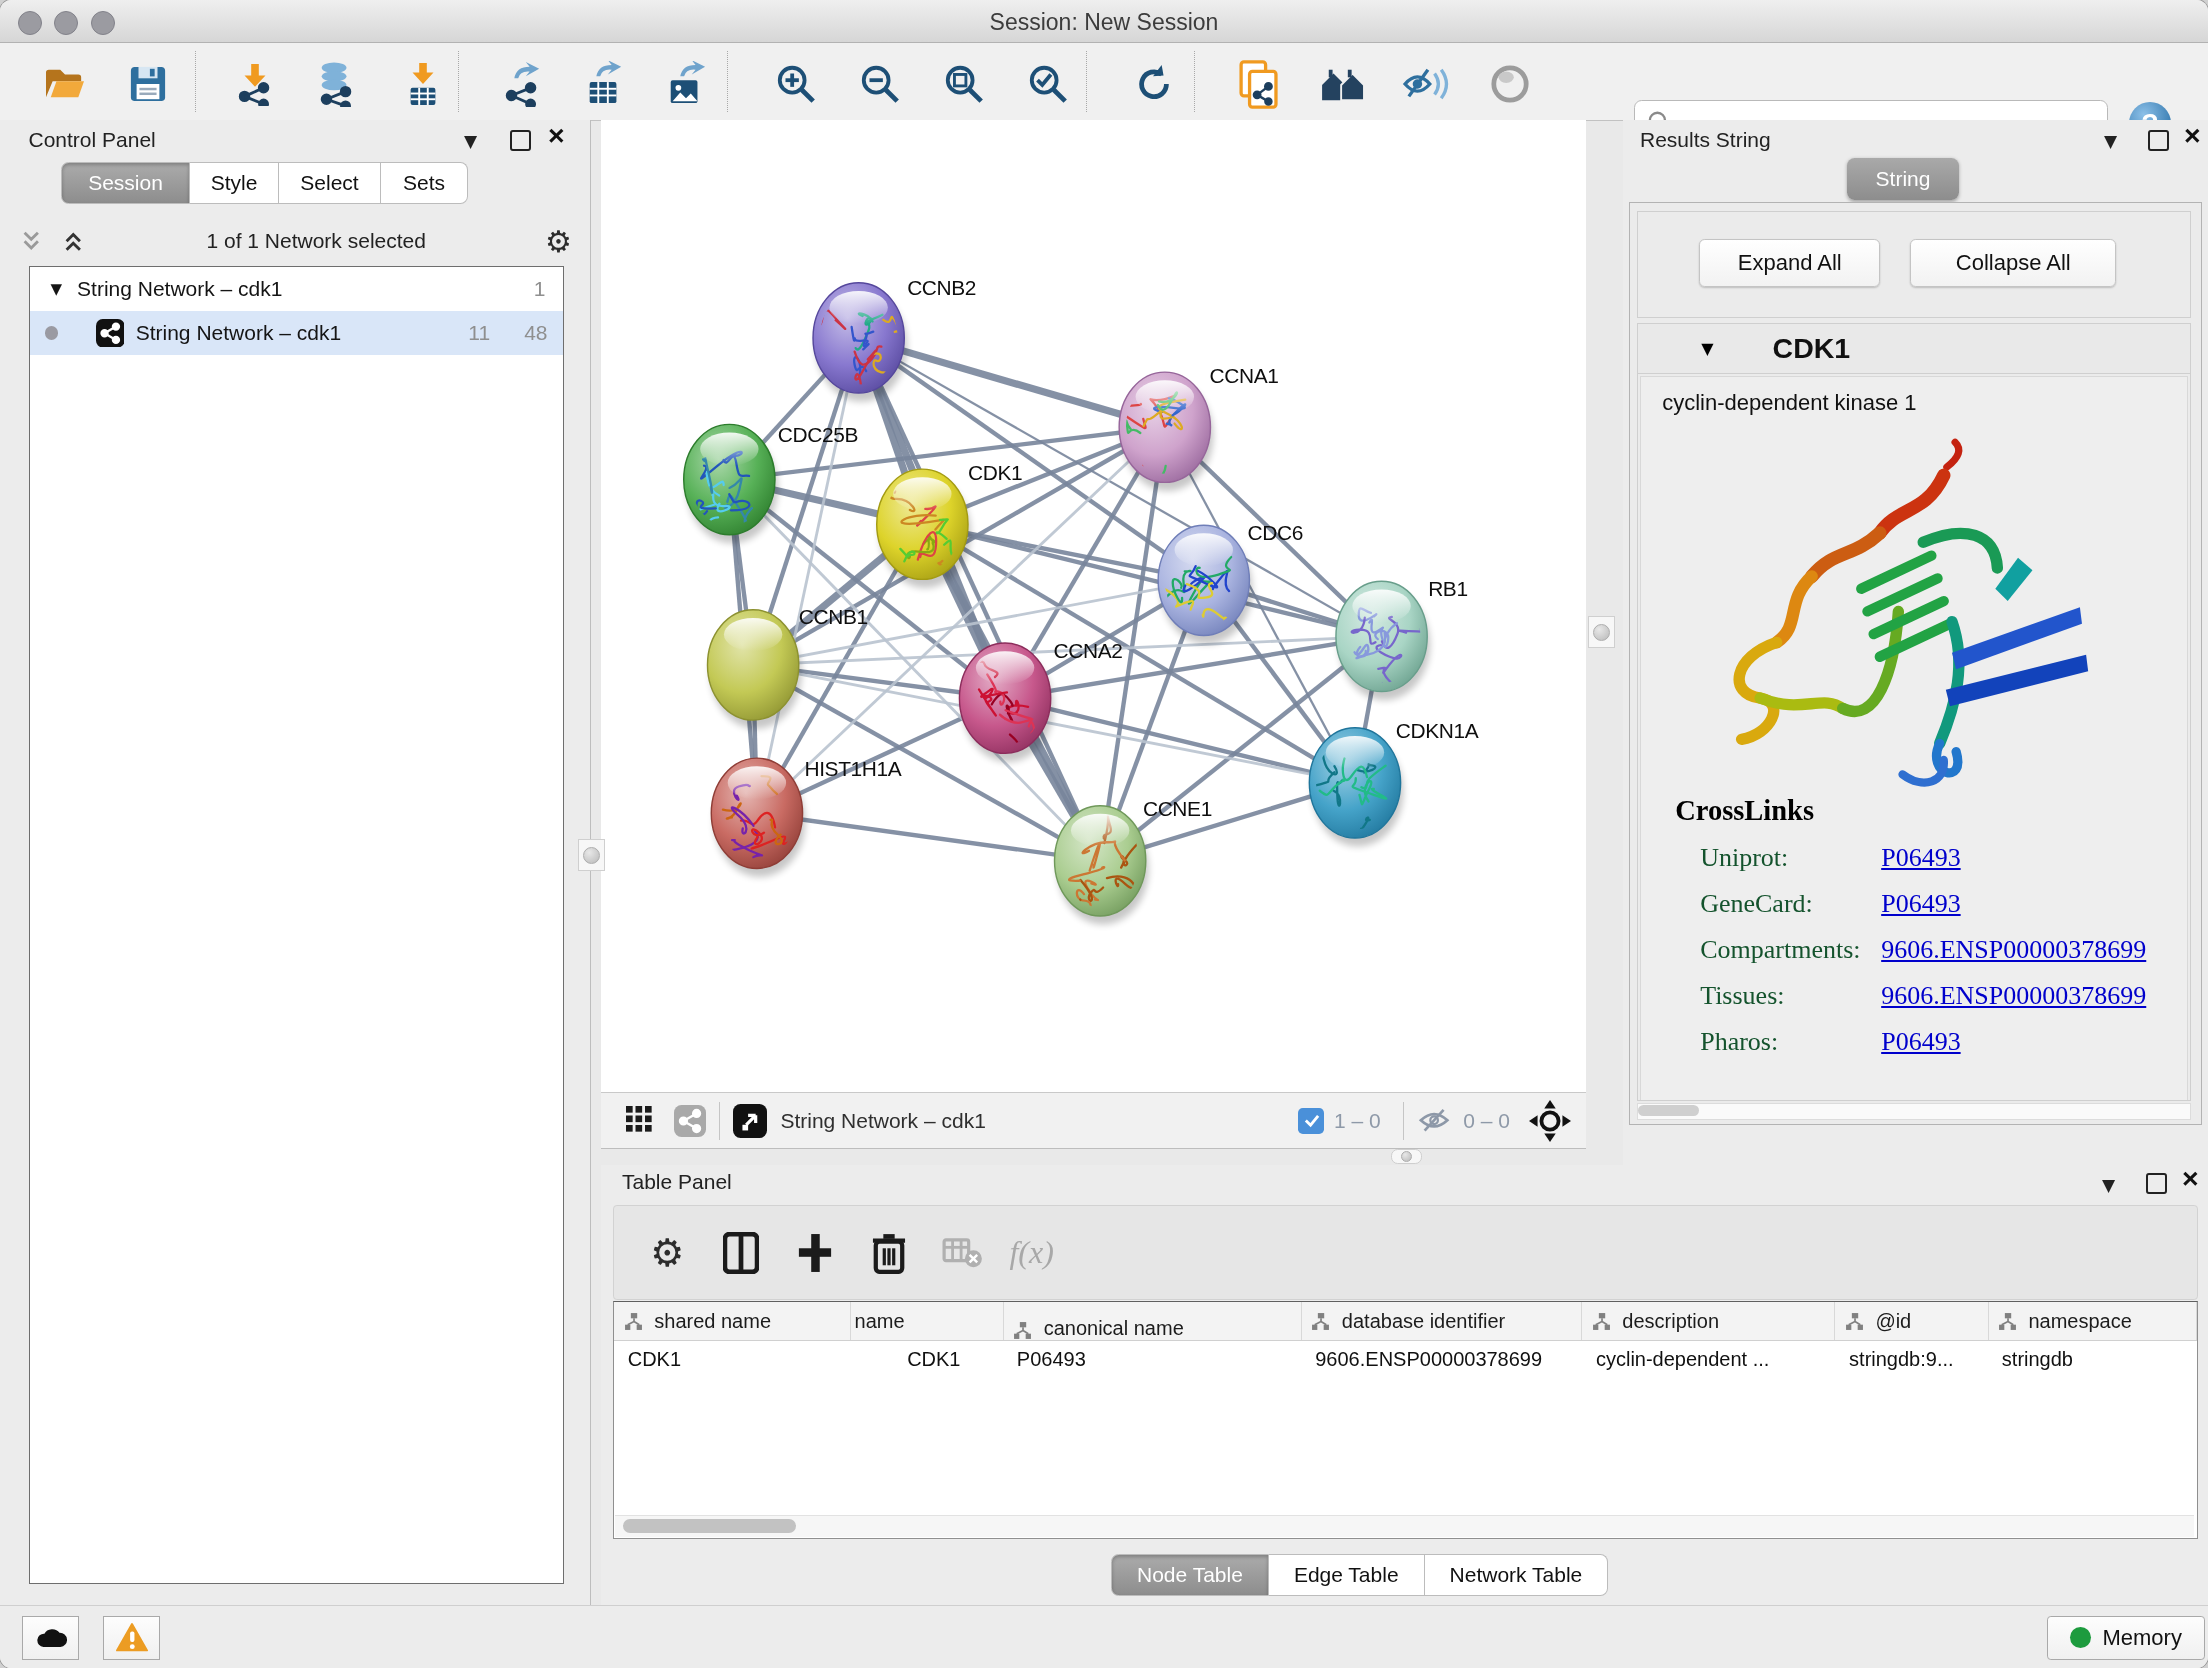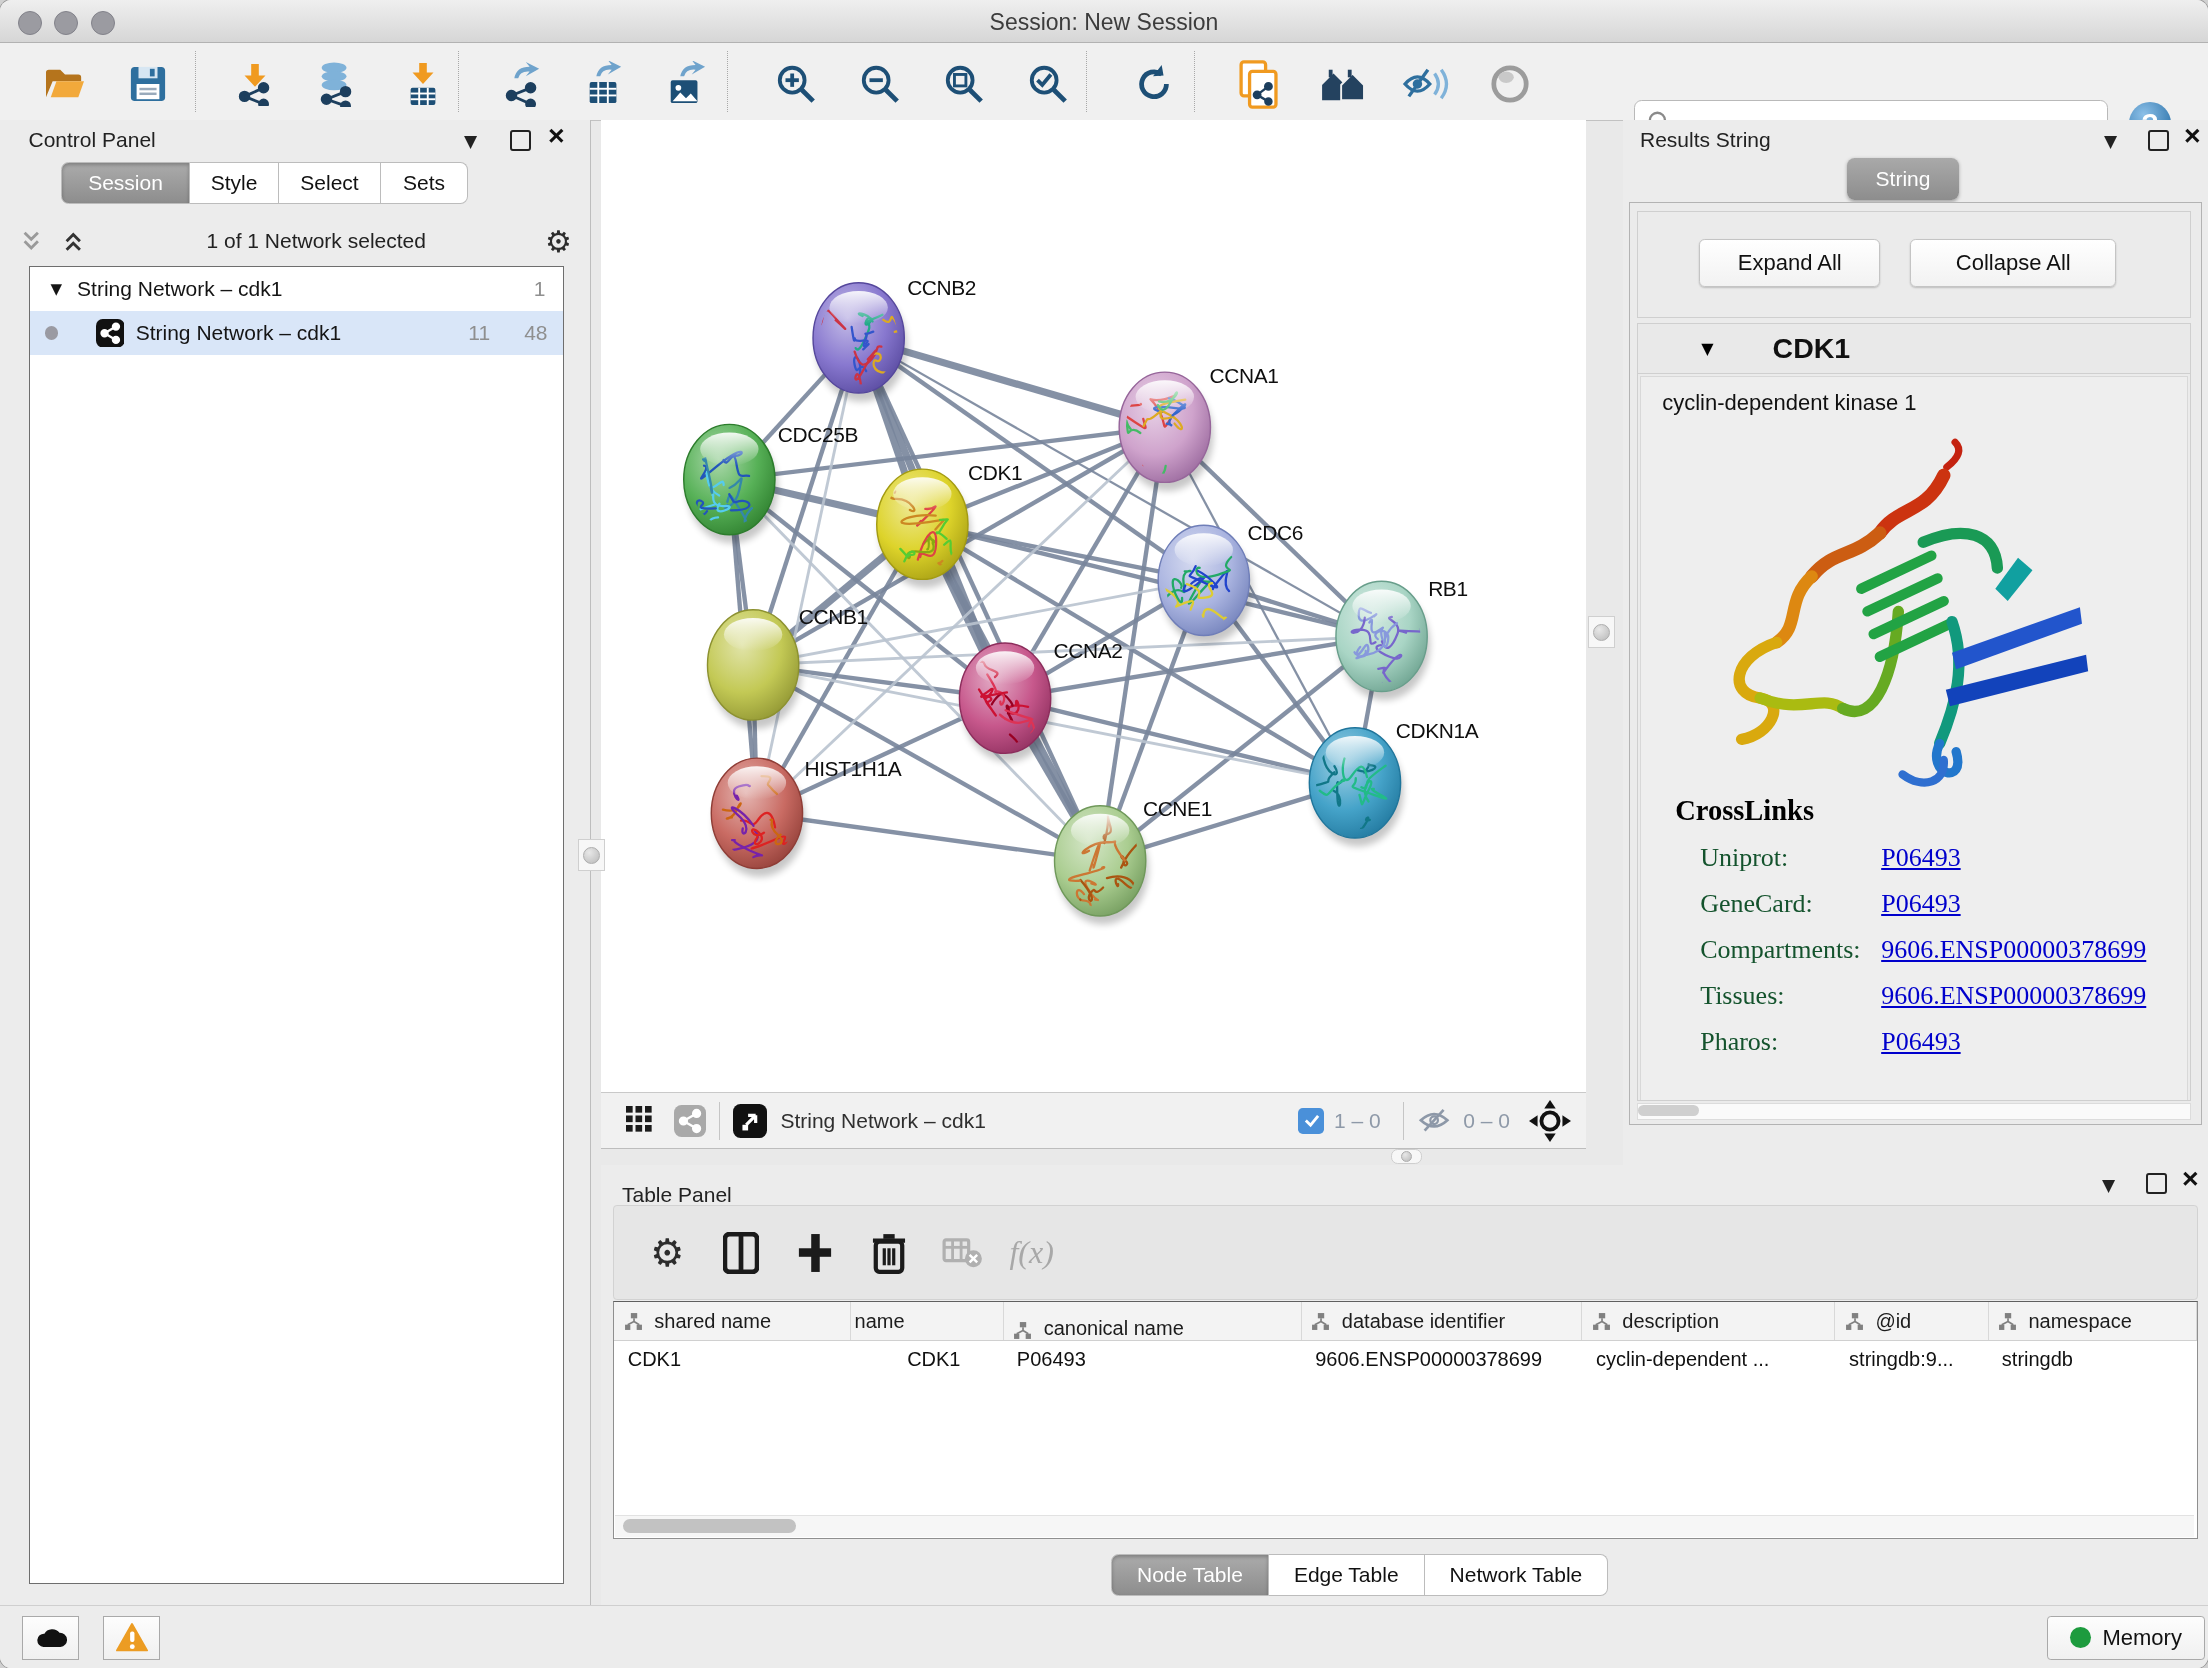--- a/index.html
+++ b/index.html
@@ -812,21 +812,21 @@
           </div>
         </div>
       </div>
       <div id="rs-scroll">
           <div id="rs-thumb"></div>
         </div>
     </div>
   </div>
 
   <div id="table-panel" class="abs">
-    <div style="position:absolute;left:21px;top:18px" class="panel-title">Table Panel</div>
+    <div style="position:absolute;left:21px;top:5px" class="panel-title">Table Panel</div>
     <div style="position:absolute;left:1501px;top:9.5px" class="caret">▼</div>
     <div style="position:absolute;left:1545px;top:7.6px" class="float-ico"></div>
     <div style="position:absolute;left:1581px;top:3.8px" class="close-ico">×</div>
 
     <div id="tp-toolbar">
       <div class="tp-ico gear" style="font-size:38px">⚙</div>
       <div class="tp-ico">
         <svg width="36" height="42" viewBox="0 0 38 44">
             <rect x="2" y="2" width="34" height="40" rx="5" fill="none" stroke="#1b1b1b" stroke-width="5"></rect>
             <line x1="19" y1="2" x2="19" y2="42" stroke="#1b1b1b" stroke-width="5"></line>

